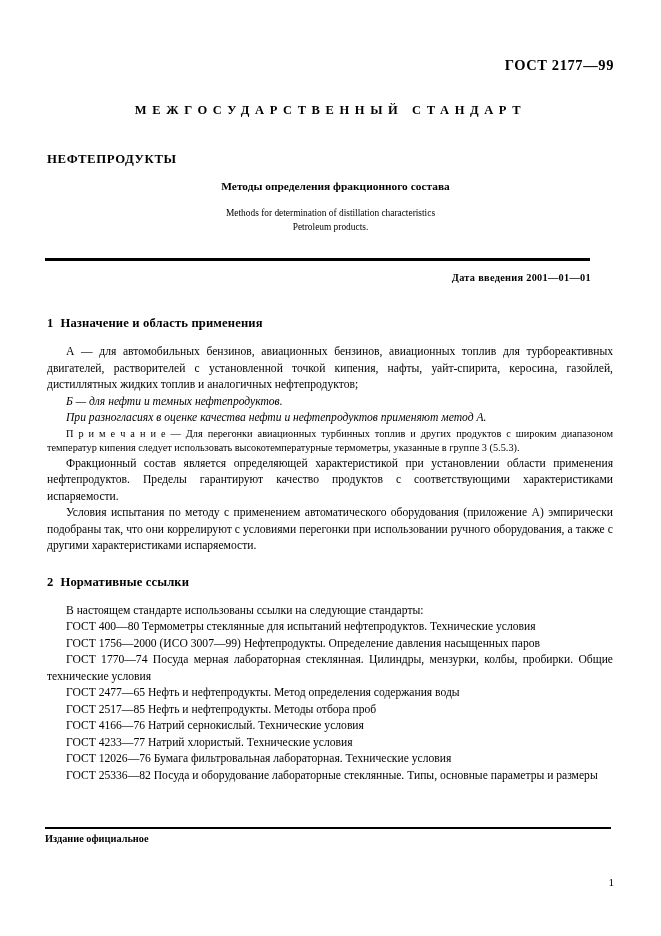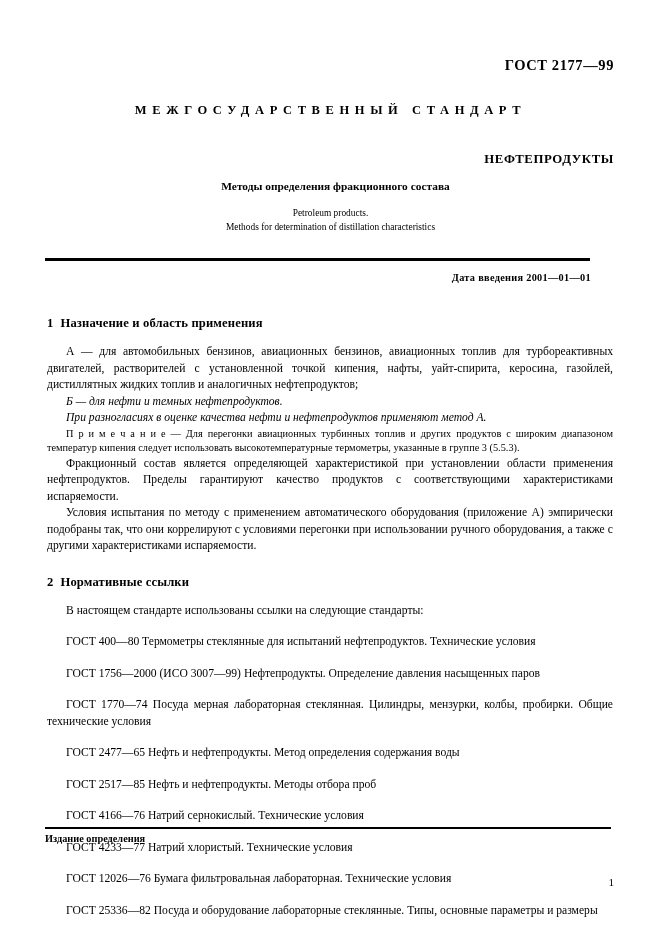--- a/index.html
+++ b/index.html
@@ -43,21 +43,21 @@
     font-weight: bold;
     font-size: 12.5px;
     letter-spacing: 5.6px;
   }
 
   
   .title-main {
     position: absolute;
     left: 47px; right: 47px;
     top: 152px;
-    text-align: right;
+    text-align: left;
     font-weight: bold;
     font-size: 12.8px;
     letter-spacing: 0.6px;
   }
   .title-sub {
     position: absolute;
     left: 47px; right: 37px;
     top: 180px;
     text-align: center;
     font-weight: bold;
@@ -116,21 +116,21 @@
     text-align: justify;
     text-justify: inter-word;
   }
   p.indent { text-indent: 19px; }
   p.ital { font-style: italic; }
   p.note {
     font-size: 10.3px;
     line-height: 14.6px;
     text-indent: 19px;
   }
-  p.ref { text-indent: 19px; margin-top: 15px; }
+  p.ref { text-indent: 19px; }
   .gap-m { height: 13px; }
   .gap-l { height: 20px; }
 
   
   .foot-rule {
     position: absolute;
     left: 45px;
     top: 827px;
     width: 566px;
     height: 2.4px;
@@ -164,22 +164,22 @@
 
   <div class="doc-number">ГОСТ 2177—99</div>
 
   <div class="std-kind">МЕЖГОСУДАРСТВЕННЫЙ СТАНДАРТ</div>
 
   <div class="title-main">НЕФТЕПРОДУКТЫ</div>
 
   <div class="title-sub">Методы определения фракционного состава</div>
 
   <div class="title-en">
+    <div>Methods for determination of distillation characteristics</div>
     <div>Petroleum products.</div>
-    <div>Methods for determination of distillation characteristics</div>
   </div>
 
   <div class="rule"></div>
 
   <div class="intro-date">Дата введения 2001—01—01</div>
 
   <div class="body-col">
 
     <h2 class="section">
       <span class="num">1</span><span>Назначение и область применения</span>
@@ -205,16 +205,16 @@
     <p class="ref">ГОСТ 1770—74  Посуда мерная лабораторная стеклянная. Цилиндры, мензурки, колбы, пробирки. Общие технические условия</p>
     <p class="ref">ГОСТ 2477—65  Нефть и нефтепродукты. Метод определения содержания воды</p>
     <p class="ref">ГОСТ 2517—85  Нефть и нефтепродукты. Методы отбора проб</p>
     <p class="ref">ГОСТ 4166—76  Натрий сернокислый. Технические условия</p>
     <p class="ref">ГОСТ 4233—77  Натрий хлористый. Технические условия</p>
     <p class="ref">ГОСТ 12026—76  Бумага фильтровальная лабораторная. Технические условия</p>
     <p class="ref">ГОСТ 25336—82  Посуда и оборудование лабораторные стеклянные. Типы, основные параметры и размеры</p>
   </div>
 
   <div class="foot-rule"></div>
-  <div class="foot-note">Издание определения</div>
+  <div class="foot-note">Издание официальное</div>
   <div class="foot-page-right">1</div>
 
 </div>
 
 </body></html>

